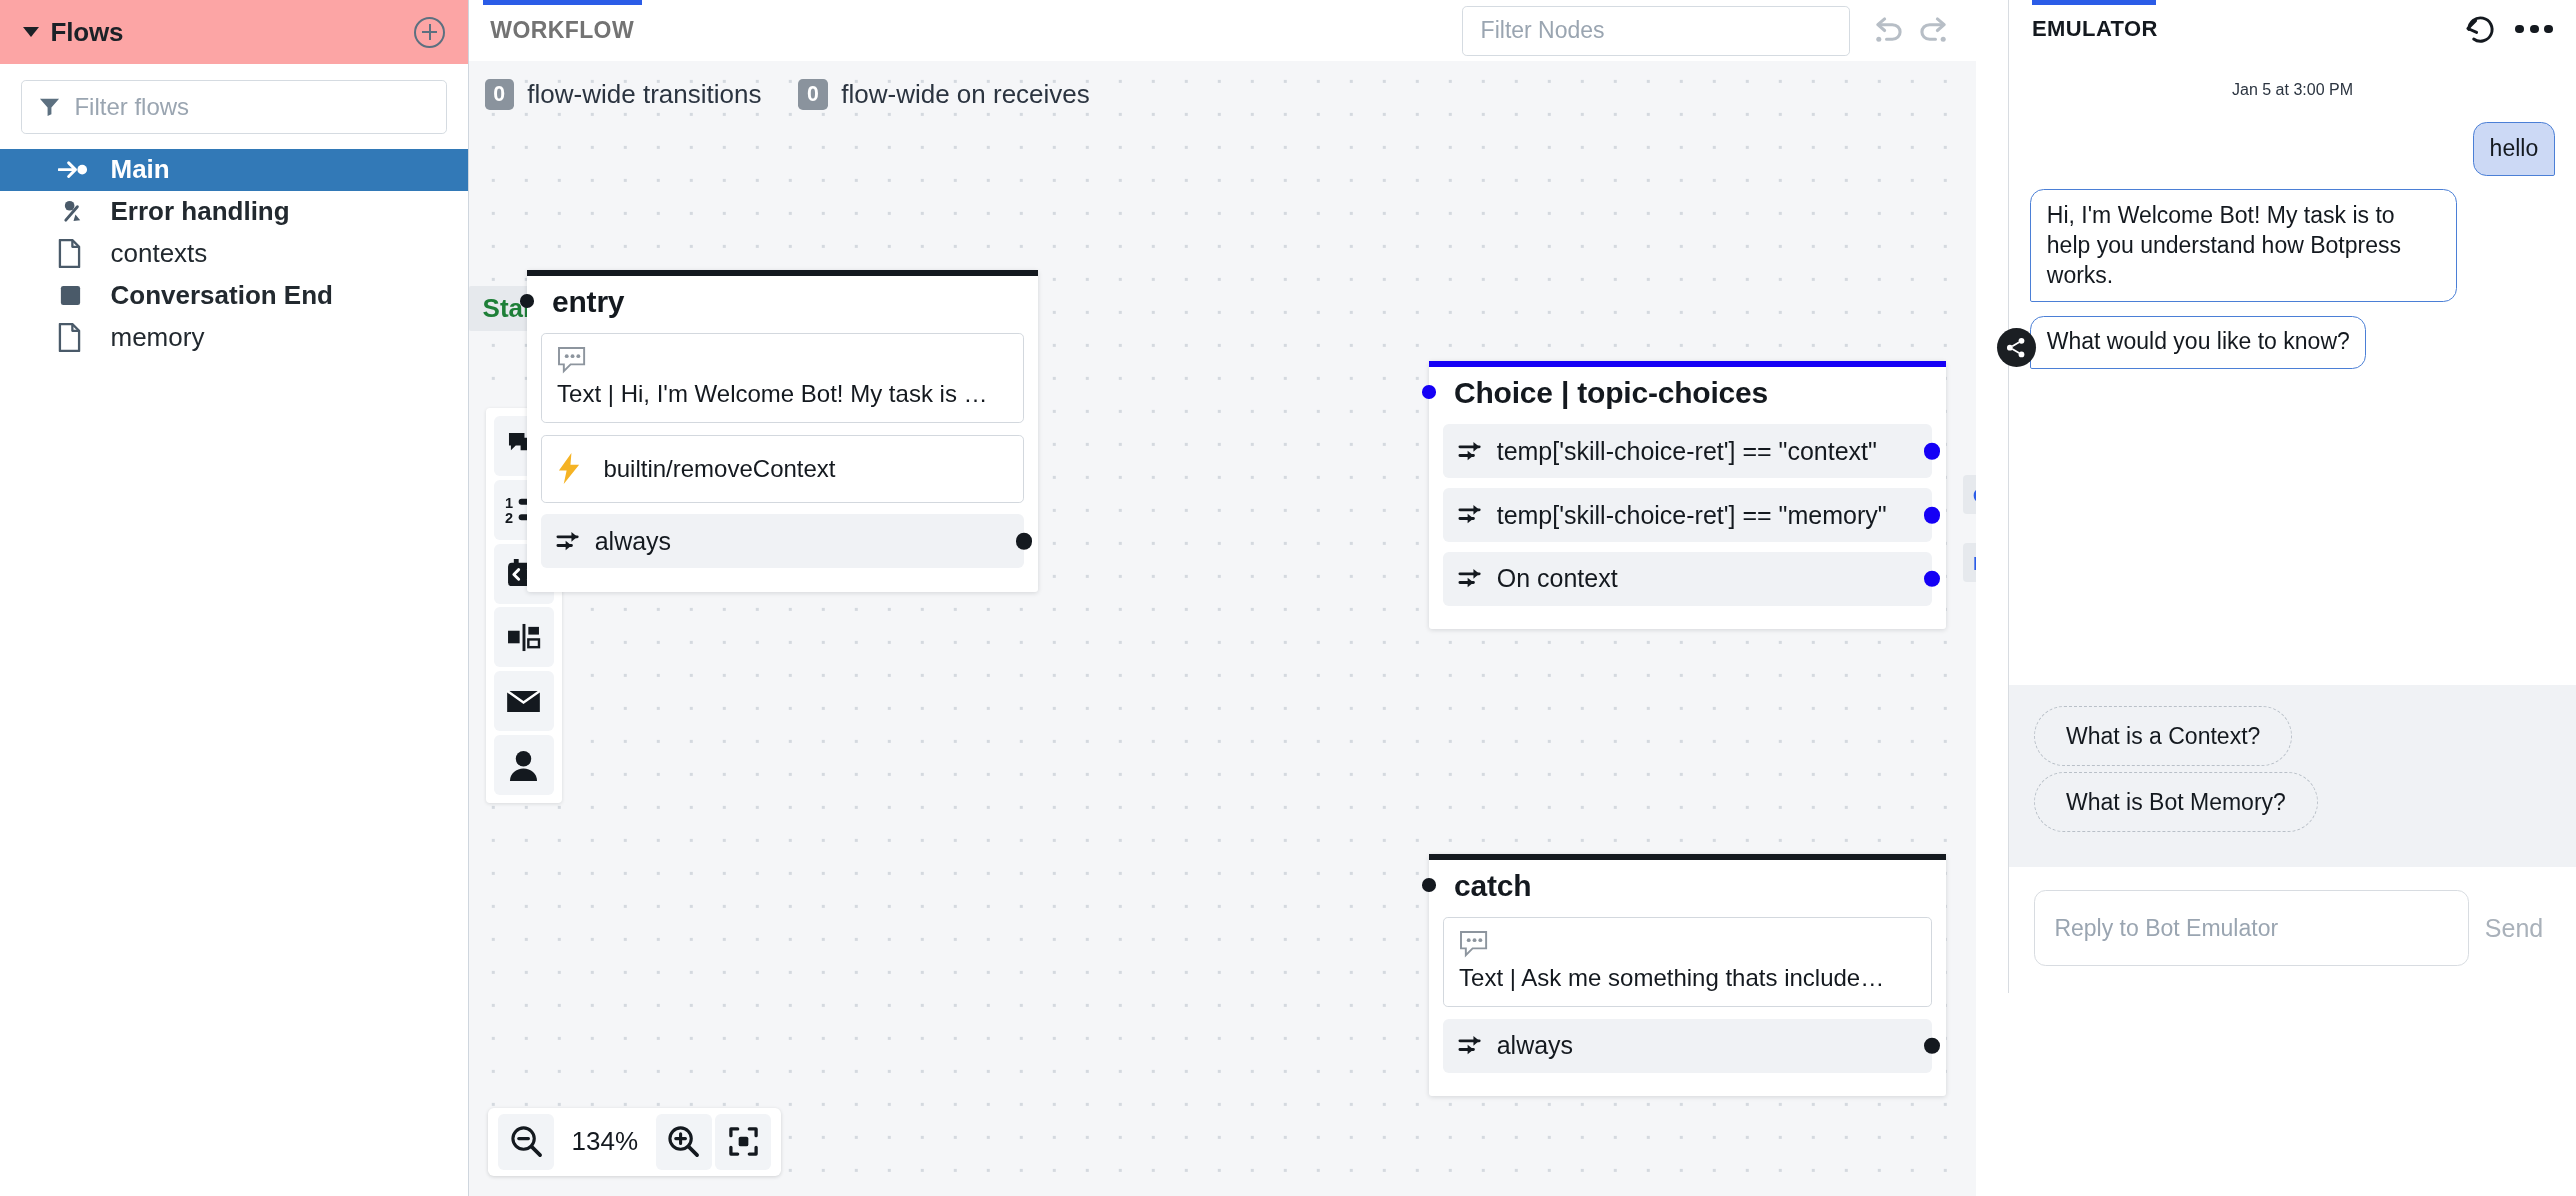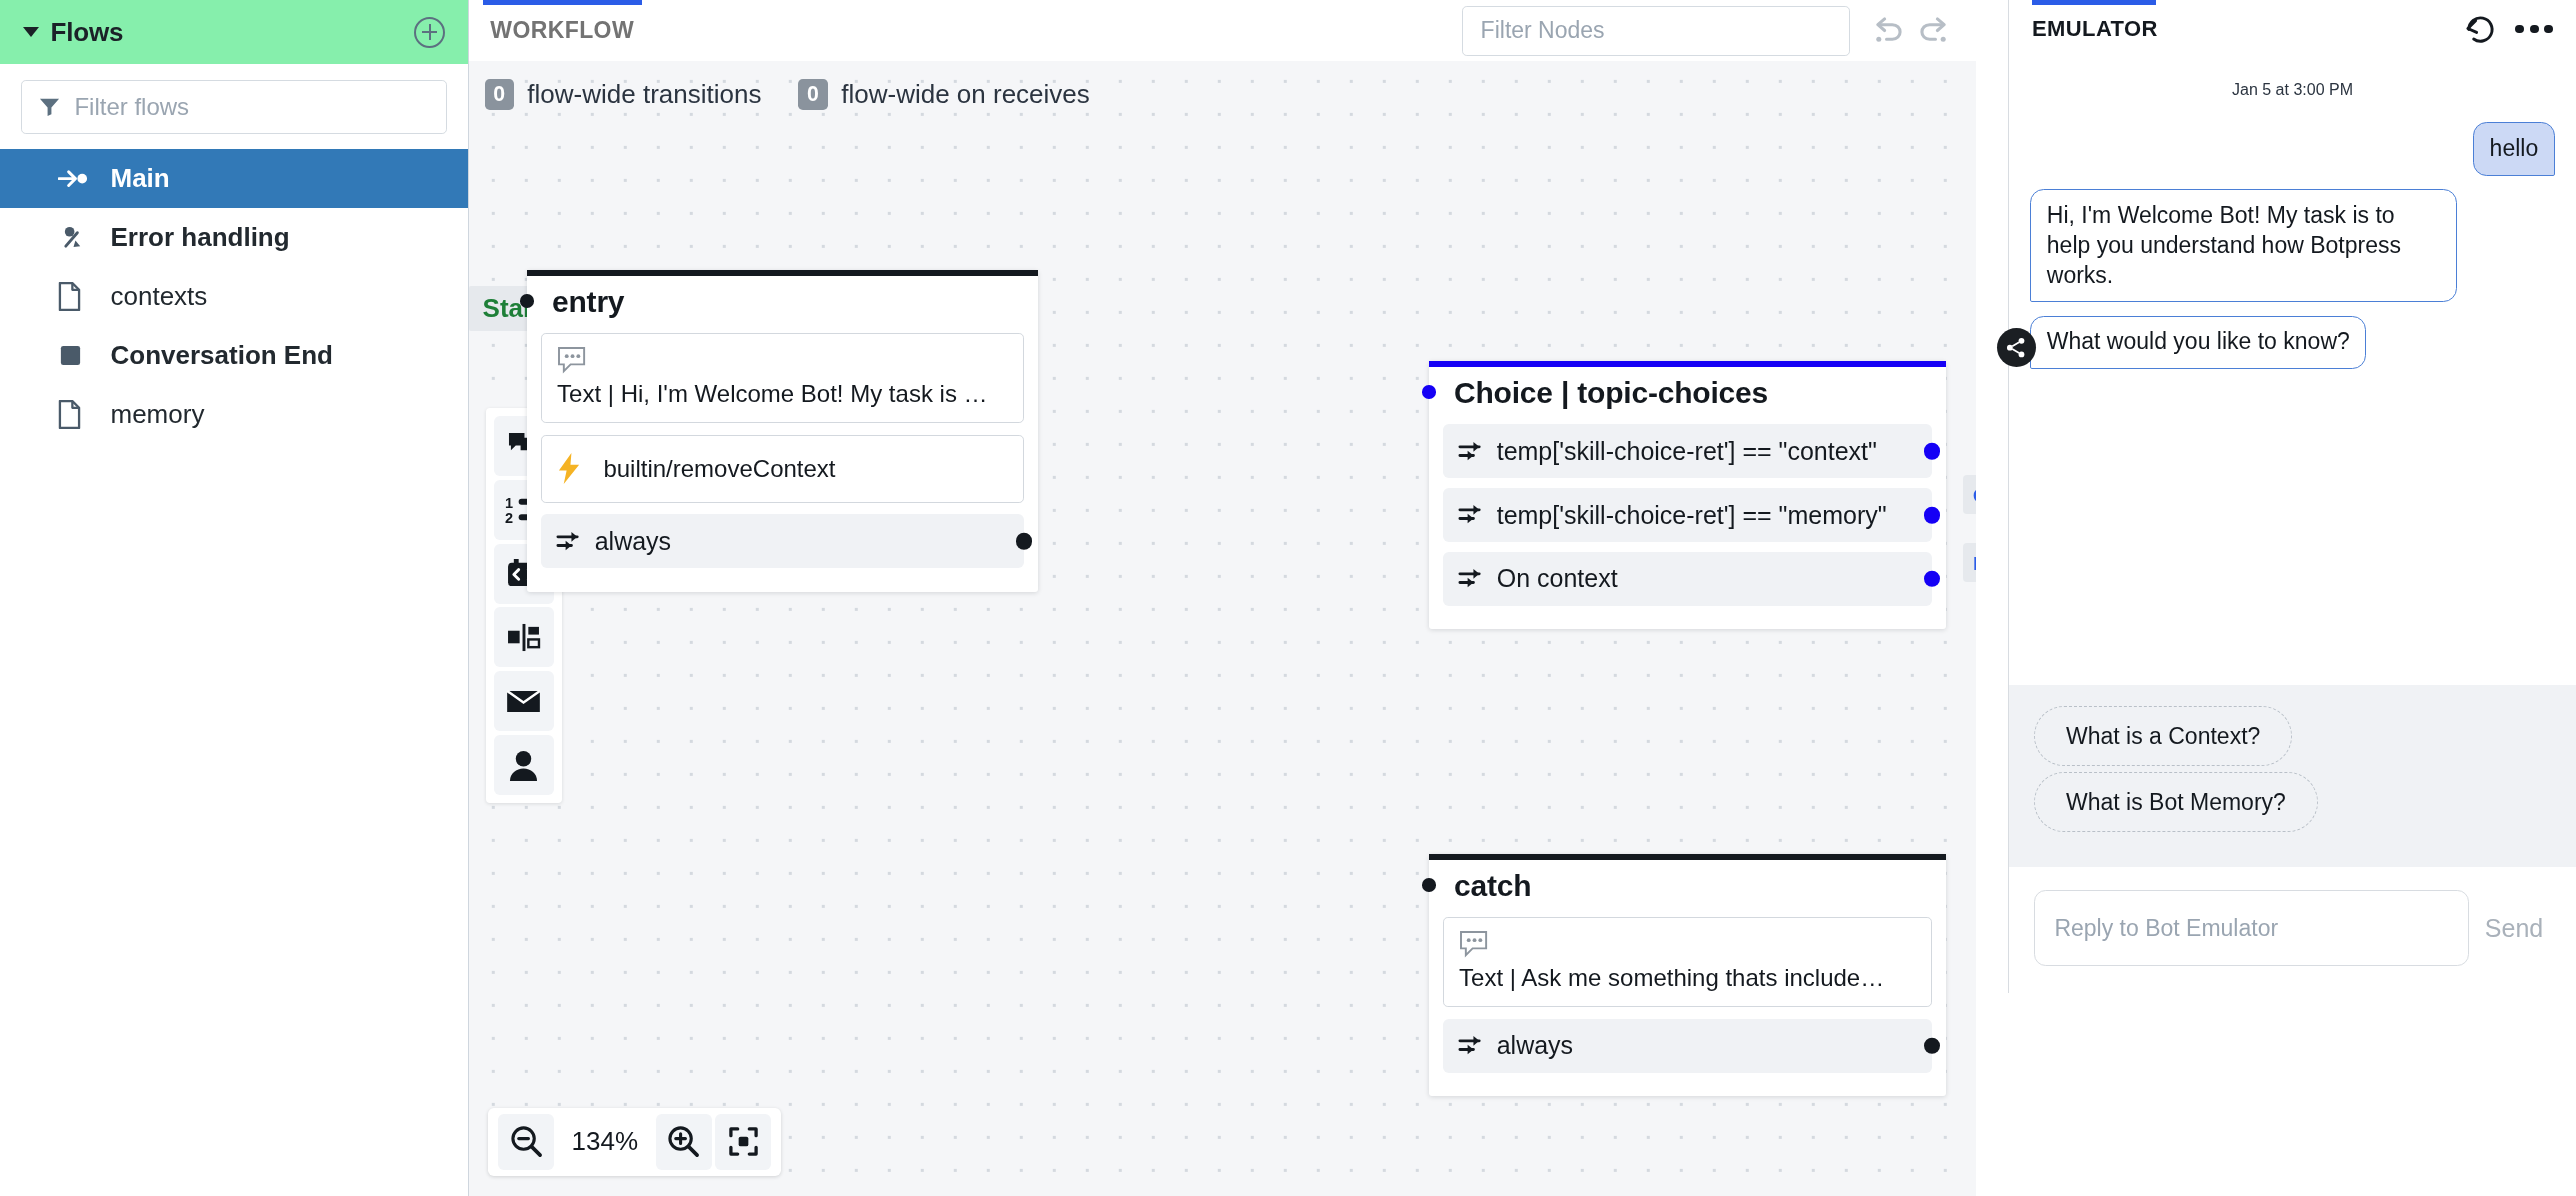--- a/index.html
+++ b/index.html
@@ -14,21 +14,21 @@
 
   
   .sidebar {
     width: 469px; height: 1197px;
     background: #ffffff;
     border-right: 1px solid #cfd6de;
     flex: 0 0 469px;
     position: relative;
   }
   .sidebar-header {
-    height: 64px; background: #86efac;
+    height: 64px; background: #fca5a5;
     display: flex; align-items: center;
     padding: 8px 23px;
   }
   .caret-down {
     width: 0; height: 0;
     border-left: 8.7px solid transparent;
     border-right: 8.7px solid transparent;
     border-top: 10.7px solid #1b2127;
     margin-right: 11.6px;
   }
@@ -57,21 +57,21 @@
   .filter-input {
     border: none; outline: none; flex: 1;
     font-size: 24px; color: #394b59;
     font-family: "Liberation Sans", sans-serif;
     background: transparent;
   }
   .filter-input::placeholder { color: #9aa5b1; }
 
   .flow-list { padding-top: 1.9px; }
   .flow-item {
-    height: 59px; display: flex; align-items: center;
+    height: 42px; display: flex; align-items: center;
     padding: 0 0 0 58px; cursor: pointer;
     font-size: 26px; color: #22292f;
   }
   .flow-item.active { background: #3279b7; color: #ffffff; }
   .flow-item .fi-icon {
     width: 35px; margin-right: 17.5px;
     display: flex; align-items: center; justify-content: flex-start;
     flex: 0 0 35px;
   }
   .flow-item .fi-label { white-space: nowrap; }

